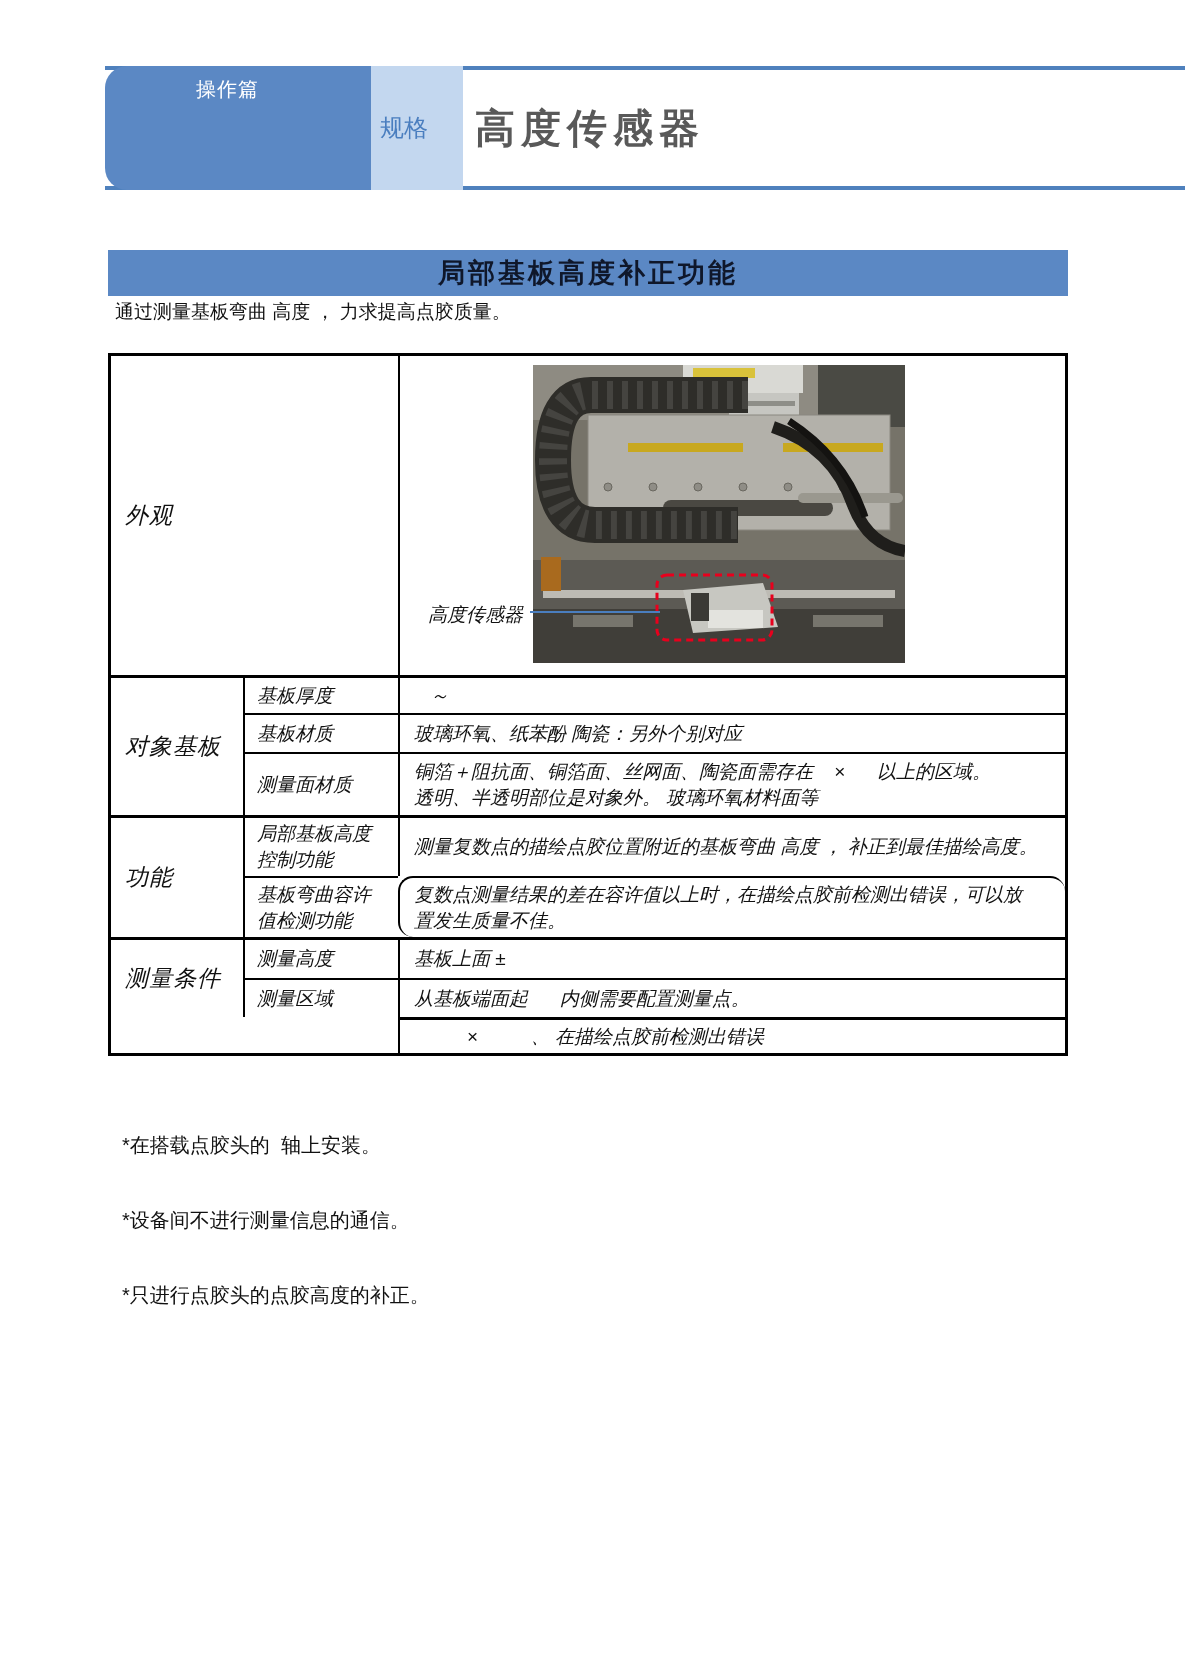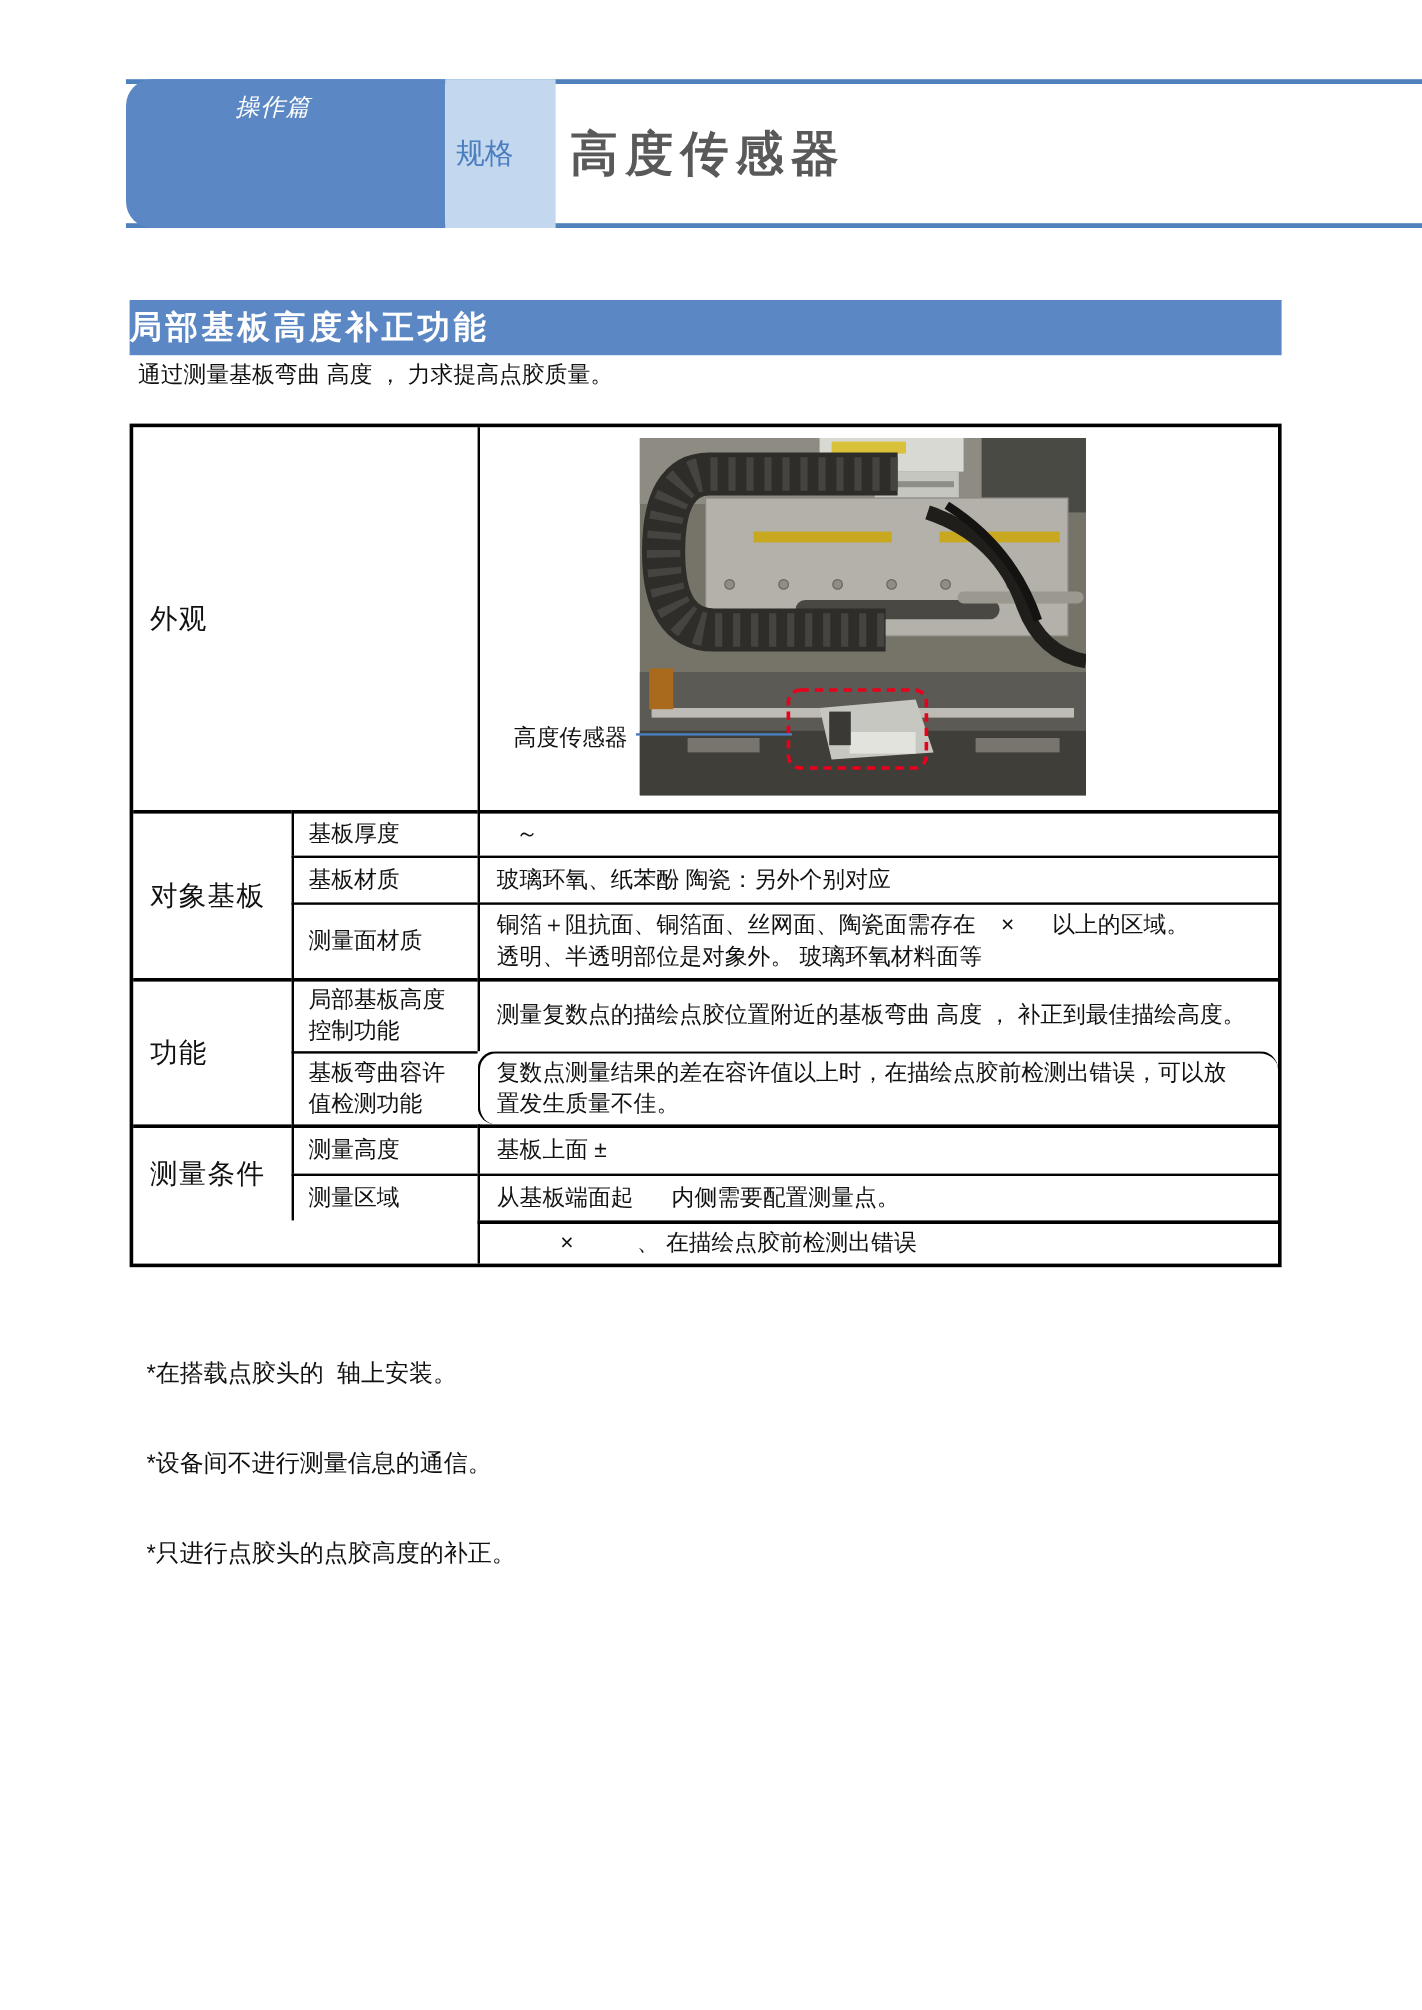--- a/index.html
+++ b/index.html
@@ -5,49 +5,49 @@
   html,body { margin:0; padding:0; background:#ffffff; }
   .page {
     position:relative; width:1185px; height:1675px; background:#ffffff;
     font-family:"Liberation Sans", sans-serif; color:#111; overflow:hidden;
   }
   
   .hdr-line-top    { position:absolute; left:105px; right:0; top:66px;  height:4px; background:#4f81bd; }
   .hdr-line-bottom { position:absolute; left:105px; right:0; top:186px; height:4px; background:#4f81bd; }
   .hdr-block {
     position:absolute; left:105px; top:66px; width:266px; height:124px;
-    background:#5b88c4; border-radius:22px 0 0 22px;font-style:italic;
+    background:#5b88c4; border-radius:22px 0 0 22px;
   }
   .hdr-section { position:absolute; left:91px; top:10px; font-size:20px; color:#ffffff; letter-spacing:1px; }
   .hdr-tab {
     position:absolute; left:371px; top:66px; width:92px; height:124px; background:#c3d7ef;
     display:flex; align-items:center; box-sizing:border-box; padding-left:9px;
     font-size:24px; color:#4a7ebf;
   }
   .hdr-title {
     position:absolute; left:475px; top:66px; height:124px; display:flex; align-items:center;
     font-size:40px; font-weight:bold; color:#595959; letter-spacing:6px;
   }
   
   .banner {
     position:absolute; left:108px; top:250px; width:960px; height:46px; background:#5b88c4;
-    color:#ffffff; font-size:27px; font-weight:bold; letter-spacing:3px;
-    display:flex; align-items:center; justify-content:flex-start;
+    color:#0f172a; font-size:27px; font-weight:bold; letter-spacing:3px;
+    display:flex; align-items:center; justify-content:center;
   }
   
   .intro { position:absolute; left:115px; top:299px; font-size:19px; white-space:pre-wrap; }
   
   .spec-table {
     position:absolute; left:108px; top:353px; width:960px; height:703px;
     border:3px solid #000; box-sizing:border-box;
     display:grid;
     grid-template-columns:132px 155px 1fr;
     grid-template-rows:319px 38px 39px 63px 61px 61px 41px 39px 1fr;
   }
-  .cell { box-sizing:border-box; display:flex; align-items:center; font-size:19px; }
+  .cell { box-sizing:border-box; display:flex; align-items:center; font-size:19px;font-style:italic; }
   .bl2 { border-left:2px solid #000; }
   .bt2 { border-top:2px solid #000; }
   .bt3 { border-top:3px solid #000; }
   .glabel  { font-size:23px; padding-left:14px; letter-spacing:1px; }
   .slabel  { padding-left:12px; white-space:pre-line; line-height:1.35; }
   .content { padding-left:14px; padding-right:8px; white-space:pre-wrap; line-height:26px; }
   .photo-cell { position:relative; }
   .photo { position:absolute; left:133px; top:9px; width:372px; height:298px; }
   .callout-label { position:absolute; left:28px; top:246px; font-size:19px; white-space:nowrap; }
   .callout-line  { position:absolute; left:130px; top:255px; width:130px; height:2px; background:#4a7ebf; }

